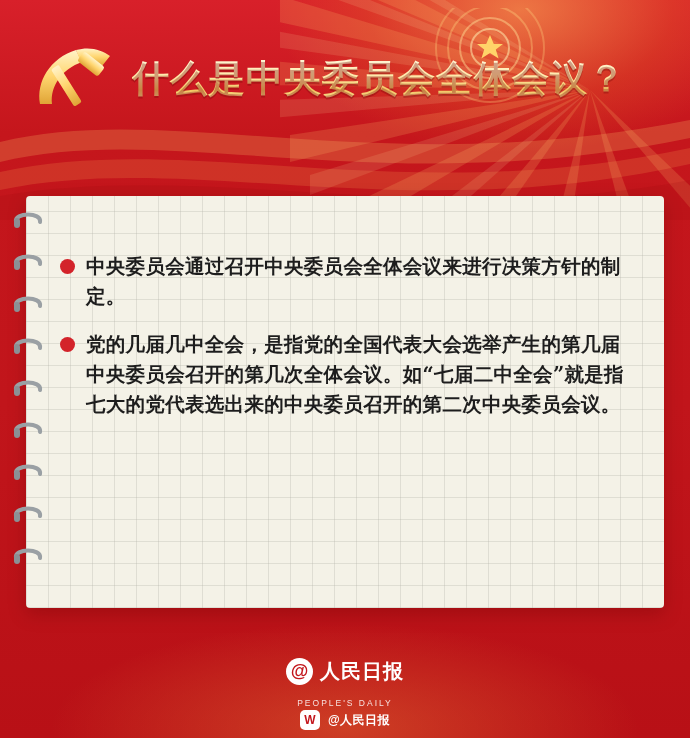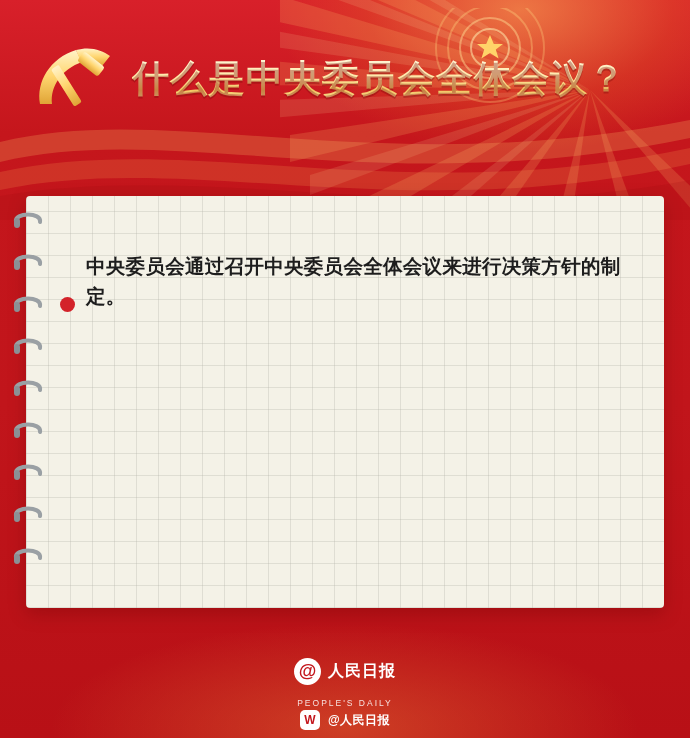--- a/index.html
+++ b/index.html
@@ -112,21 +112,21 @@
     height: 382px;
   }
   .card-body {
     position: absolute;
     left: 34px;
     top: 56px;
     width: 564px;
   }
   .bullet-row {
     display: flex;
-    align-items: flex-end;
+    align-items: flex-start;
     margin-bottom: 18px;
   }
   .dot {
     flex: 0 0 auto;
     width: 15px;
     height: 15px;
     border-radius: 50%;
     background: #d3232a;
     margin-top: 7px;
     margin-right: 11px;
@@ -163,21 +163,21 @@
     background: #ffffff;
     color: #c3161c;
     font-size: 18px;
     font-weight: bold;
     display: flex;
     align-items: center;
     justify-content: center;
   }
   .logo-name {
     color: #ffffff;
-    font-size: 16px;
+    font-size: 20px;
     font-weight: bold;
     letter-spacing: 1px;
   }
   .logo-sub {
     color: rgba(255,255,255,0.85);
     font-size: 8.5px;
     letter-spacing: 2px;
     margin-top: 13px;
   }
   .weibo-row {
@@ -301,20 +301,24 @@
         <rect x="2" y="302" width="6" height="10" rx="3"></rect>
         <rect x="2" y="344" width="6" height="10" rx="3"></rect>
       </g>
     </svg>
 
     <div class="card-body">
       <div class="bullet-row">
         <div class="dot"></div>
         <div class="bullet-text">中央委员会通过召开中央委员会全体会议来进行决策方针的制定。</div>
       </div>
+      <div class="bullet-row">
+        <div class="dot"></div>
+        <div class="bullet-text">党的几届几中全会，是指党的全国代表大会选举产生的第几届中央委员会召开的第几次全体会议。如“七届二中全会”就是指七大的党代表选出来的中央委员召开的第二次中央委员会议。</div>
+      </div>
     </div>
   </div>
 
   <div class="footer-logo">
     <div class="logo-row">
       <div class="at-circle">@</div>
       <div class="logo-name">人民日报</div>
     </div>
     <div class="logo-sub">PEOPLE'S DAILY</div>
   </div>

